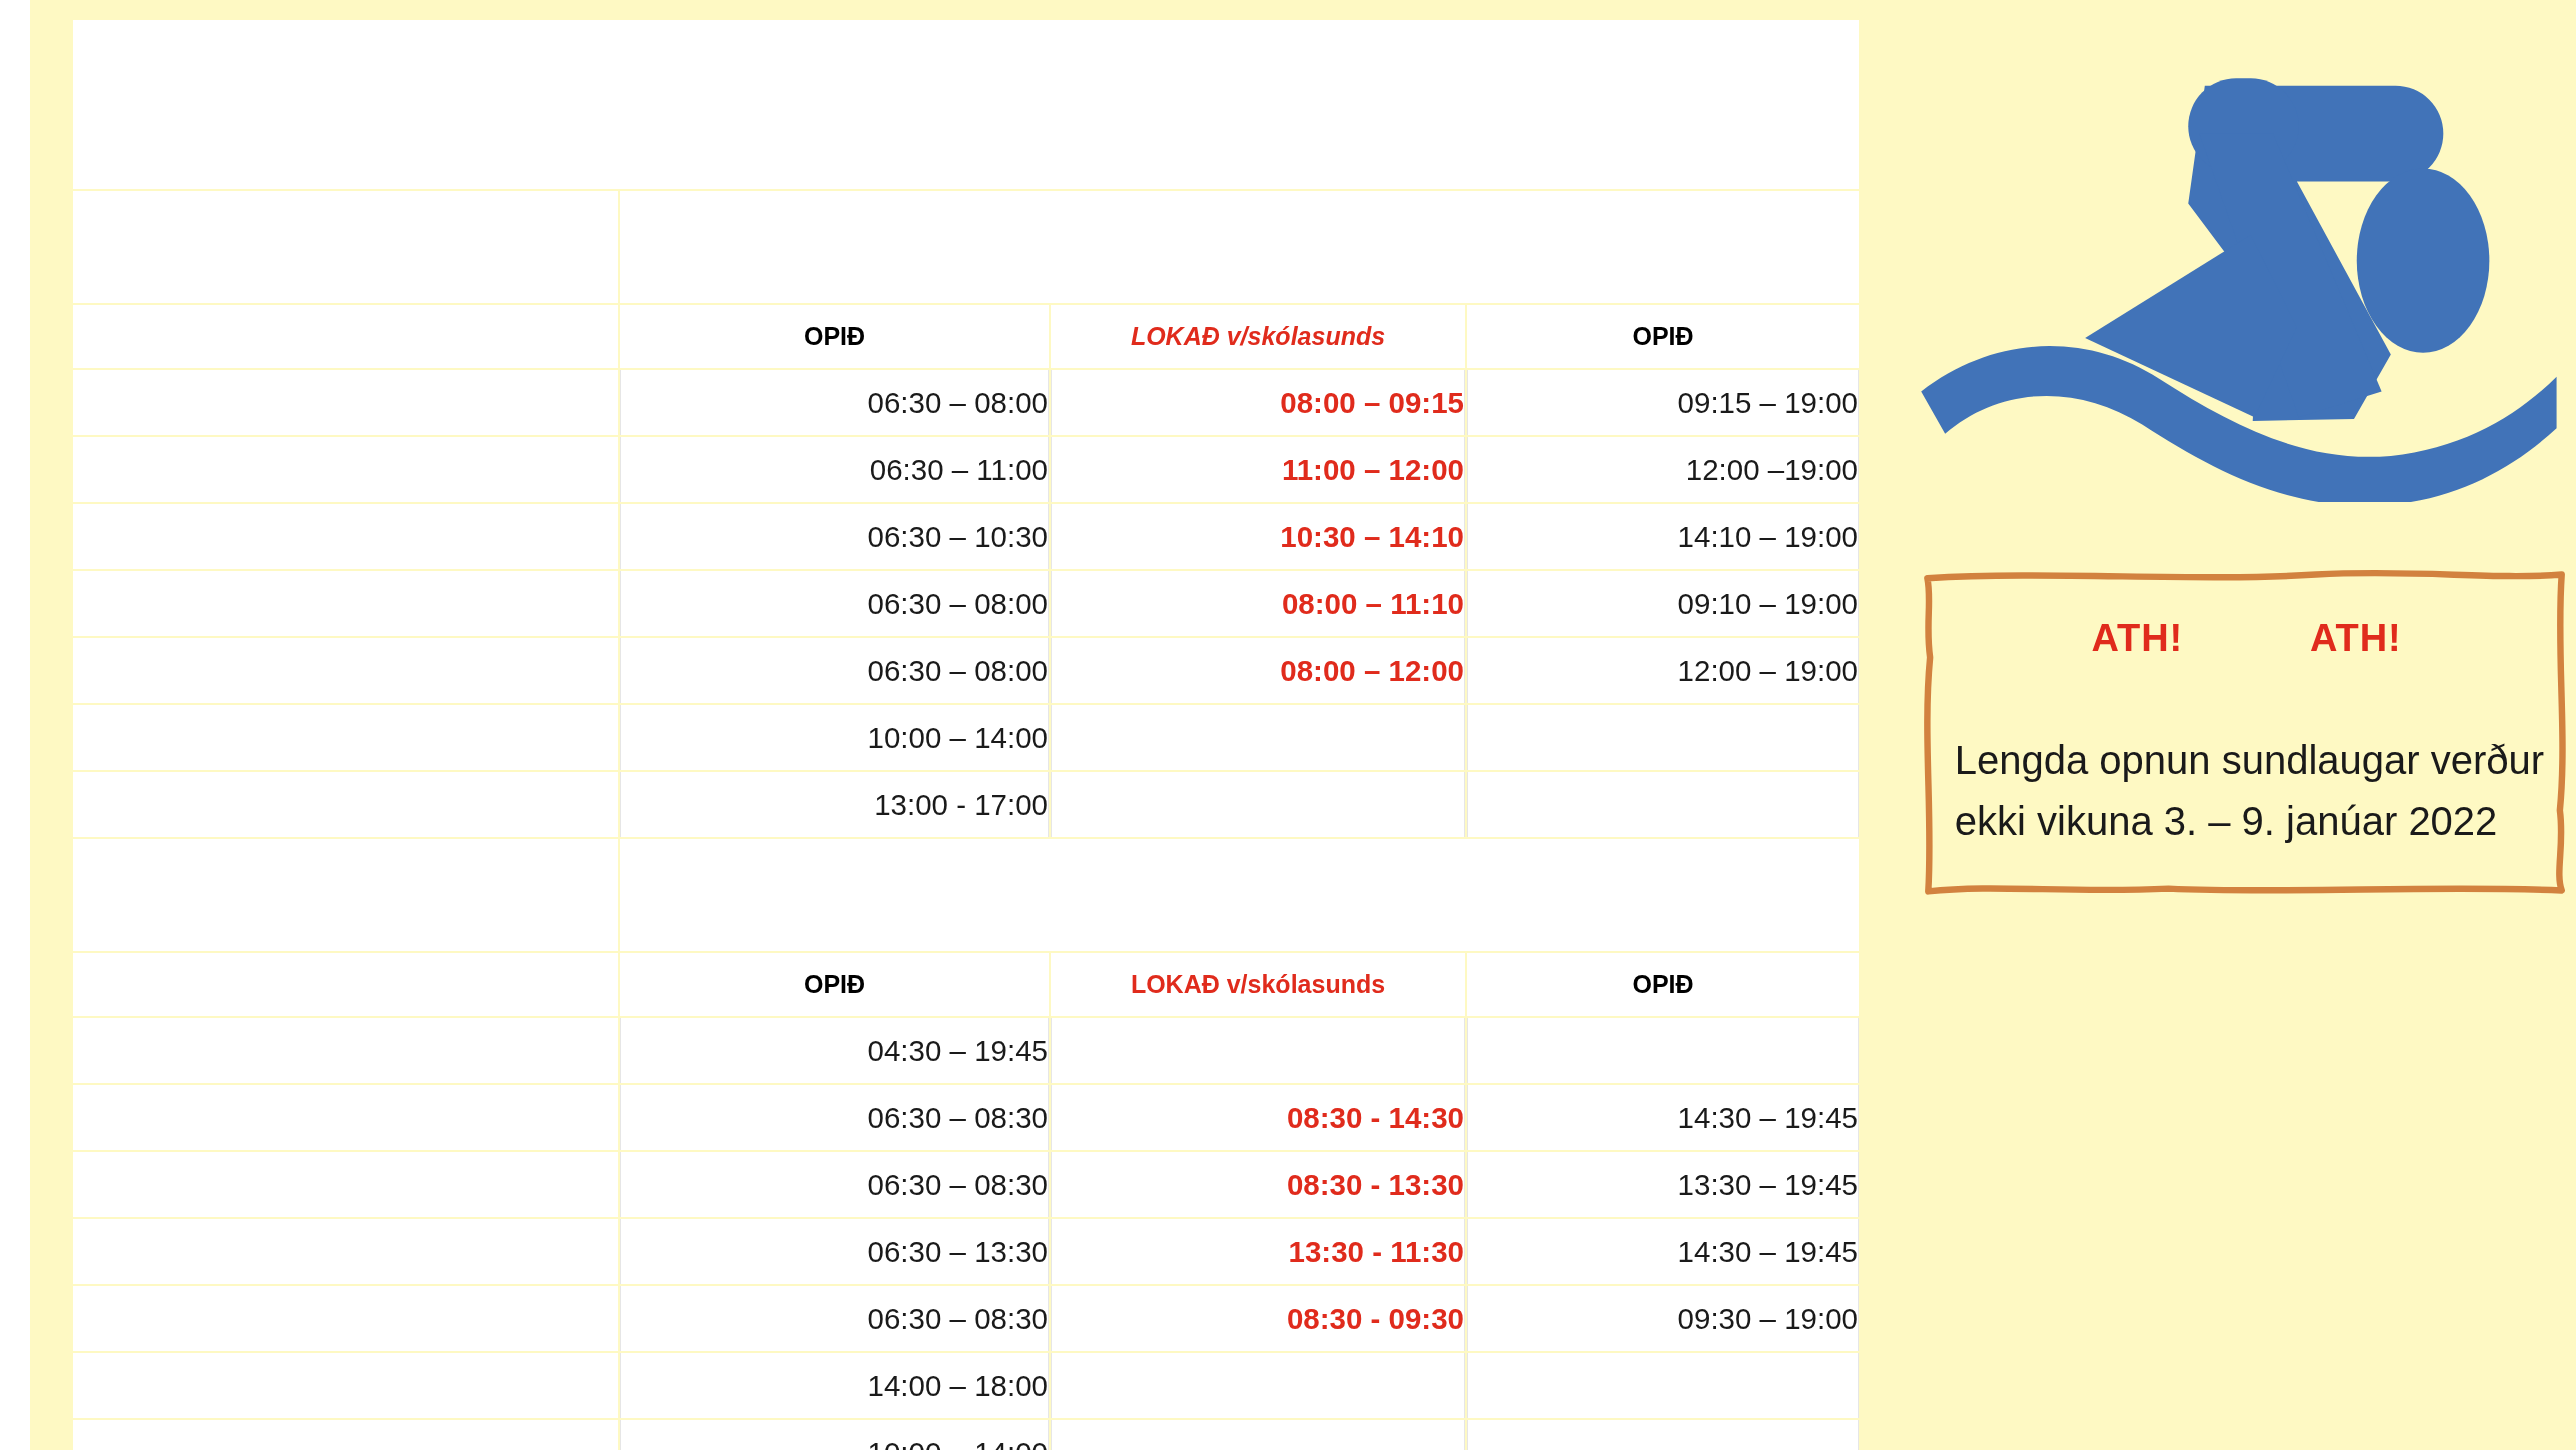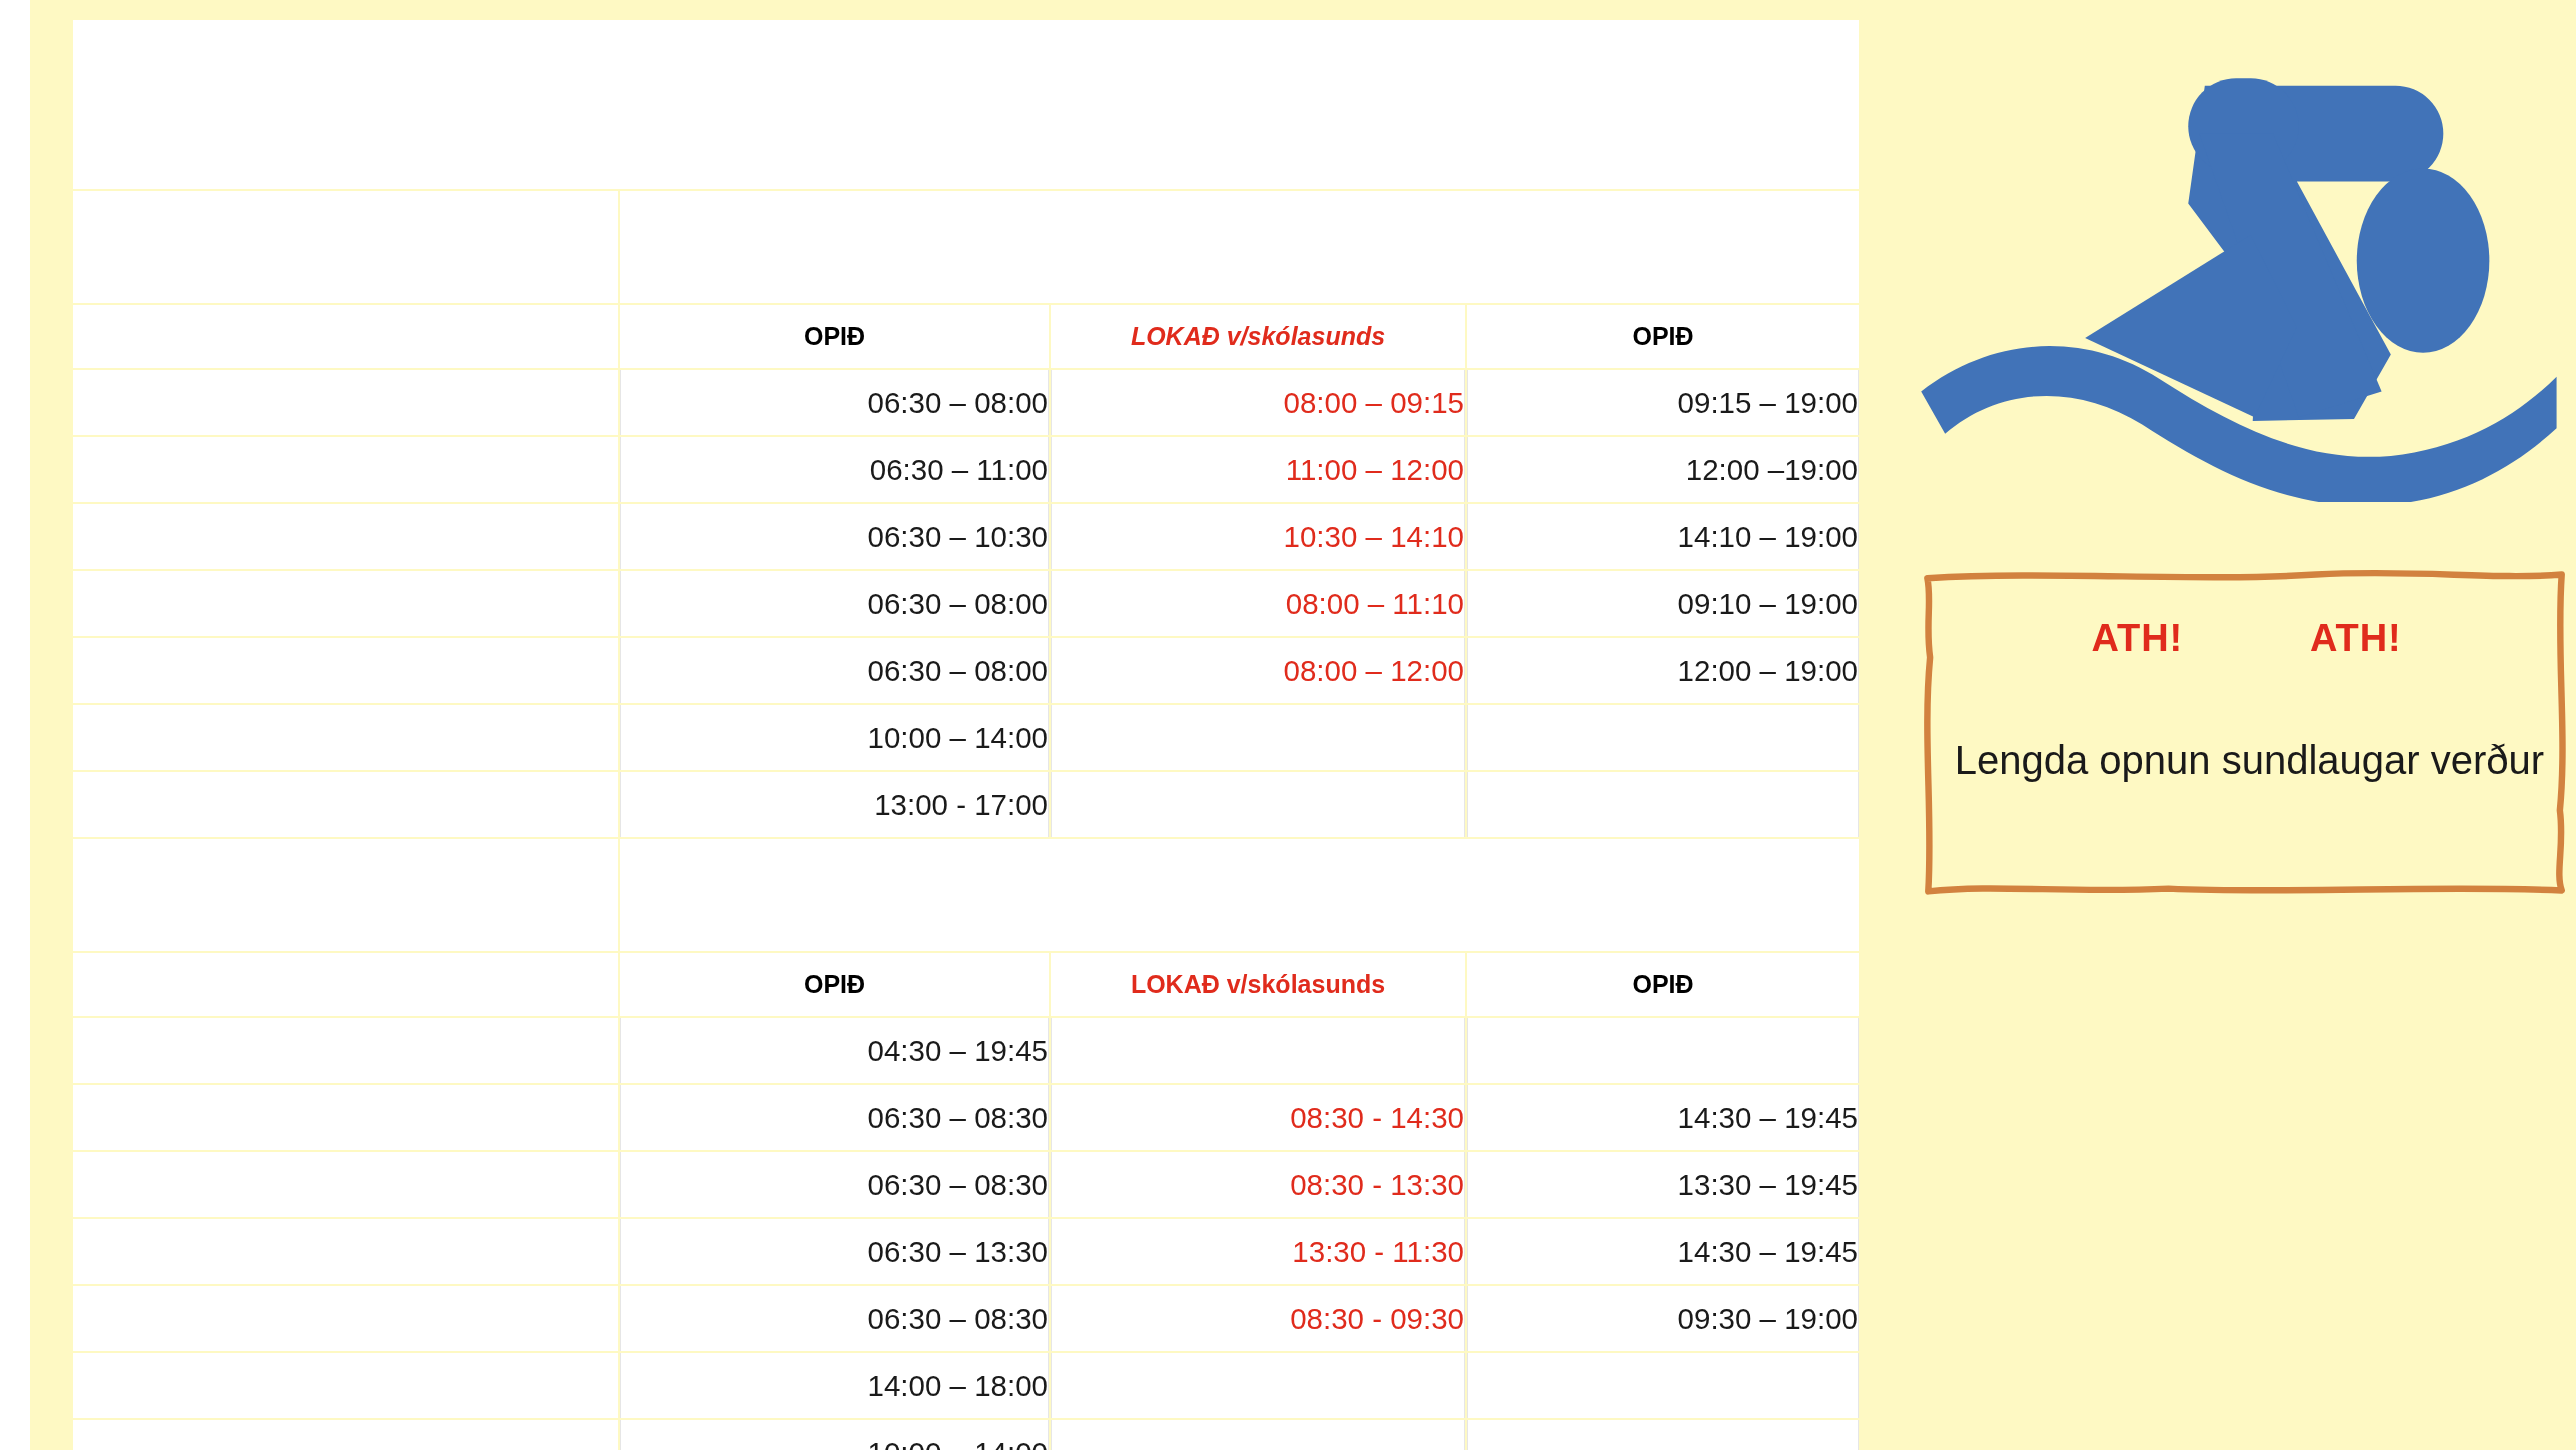--- a/index.html
+++ b/index.html
@@ -118,21 +118,21 @@
     background: #ffffff;
     color: #1a1a1a;
     text-align: right;
     font-size: 29.5px;
     height: 65px;
     border-left: 1.8px solid #E6E6E6;
     border-right: 1.8px solid #E6E6E6;
   }
   .time.closed {
     color: #E02B1C;
-    font-weight: normal;
+    font-weight: bold;
   }
 
   
   .right-col {
     position: absolute;
     left: 1873px;
     top: 0px;
     width: 686px;
     height: 1426px;
   }
@@ -368,19 +368,20 @@
                  C 14 268, 3 180, 11 96
                  C 6 60, 13 34, 8 10 Z" fill="none" stroke="#D2823F" stroke-width="7" stroke-linejoin="round"></path>
       </svg>
       <div class="notice-inner">
         <div class="ath-row">
           <span class="ath">ATH!</span>
           <span class="ath">ATH!</span>
         </div>
         <div class="notice-text">
           <div>Lengda opnun sundlaugar verður</div>
+          <div>ekki vikuna 3. – 9. janúar 2022</div>
         </div>
       </div>
     </div>
 
   </div>
 </div>
 
 
 </body></html>

